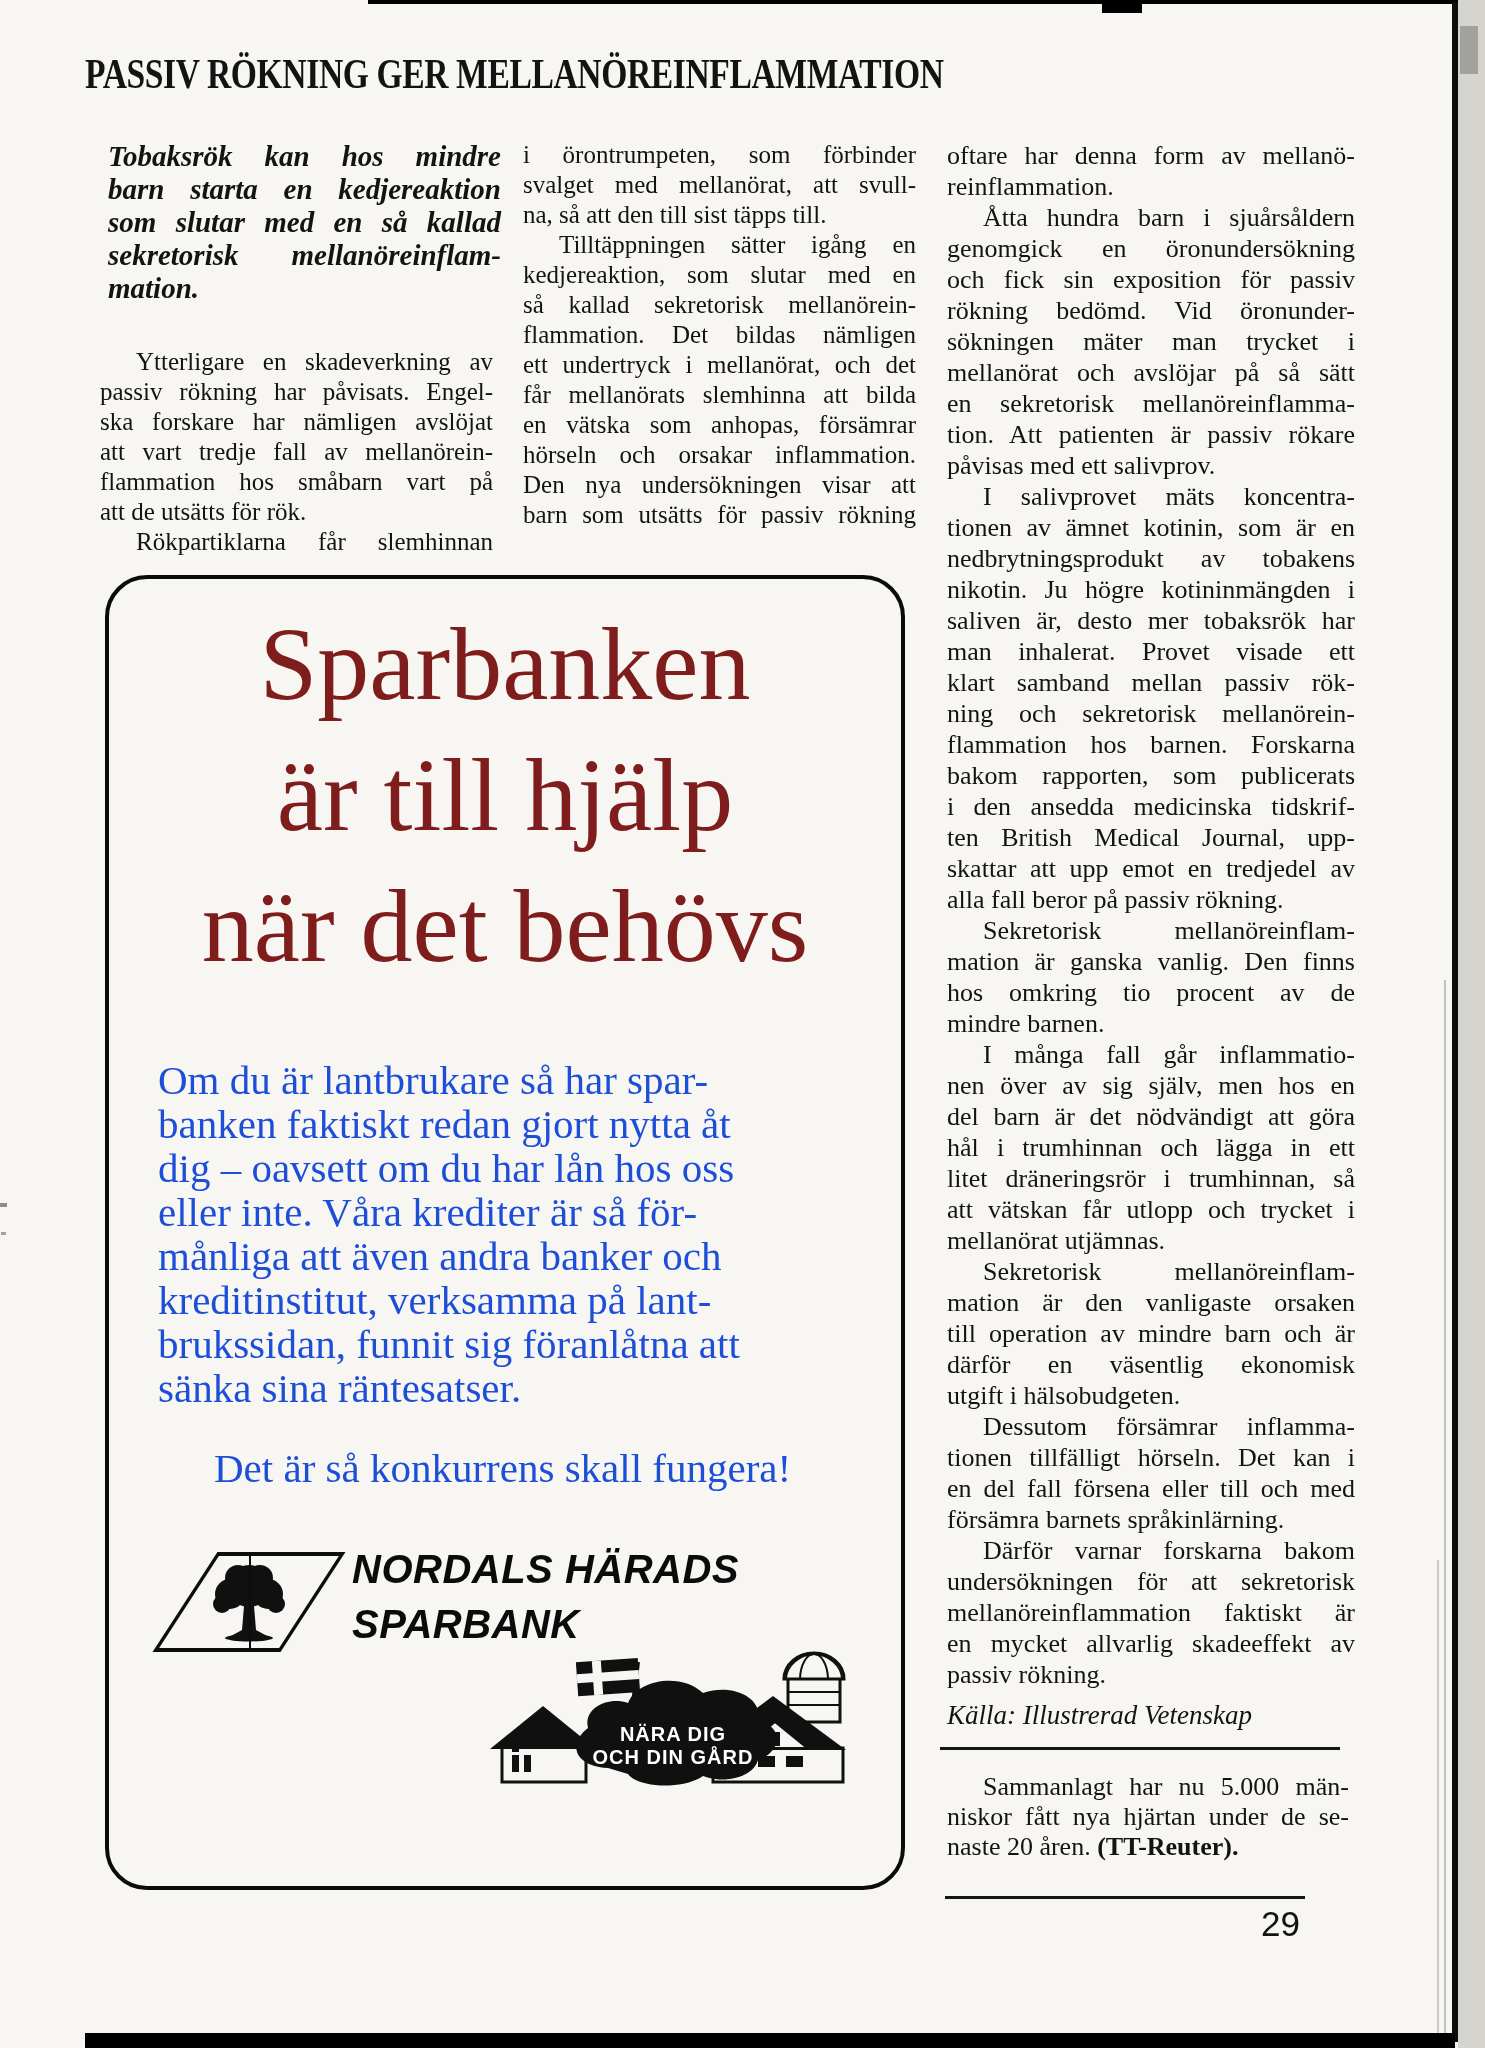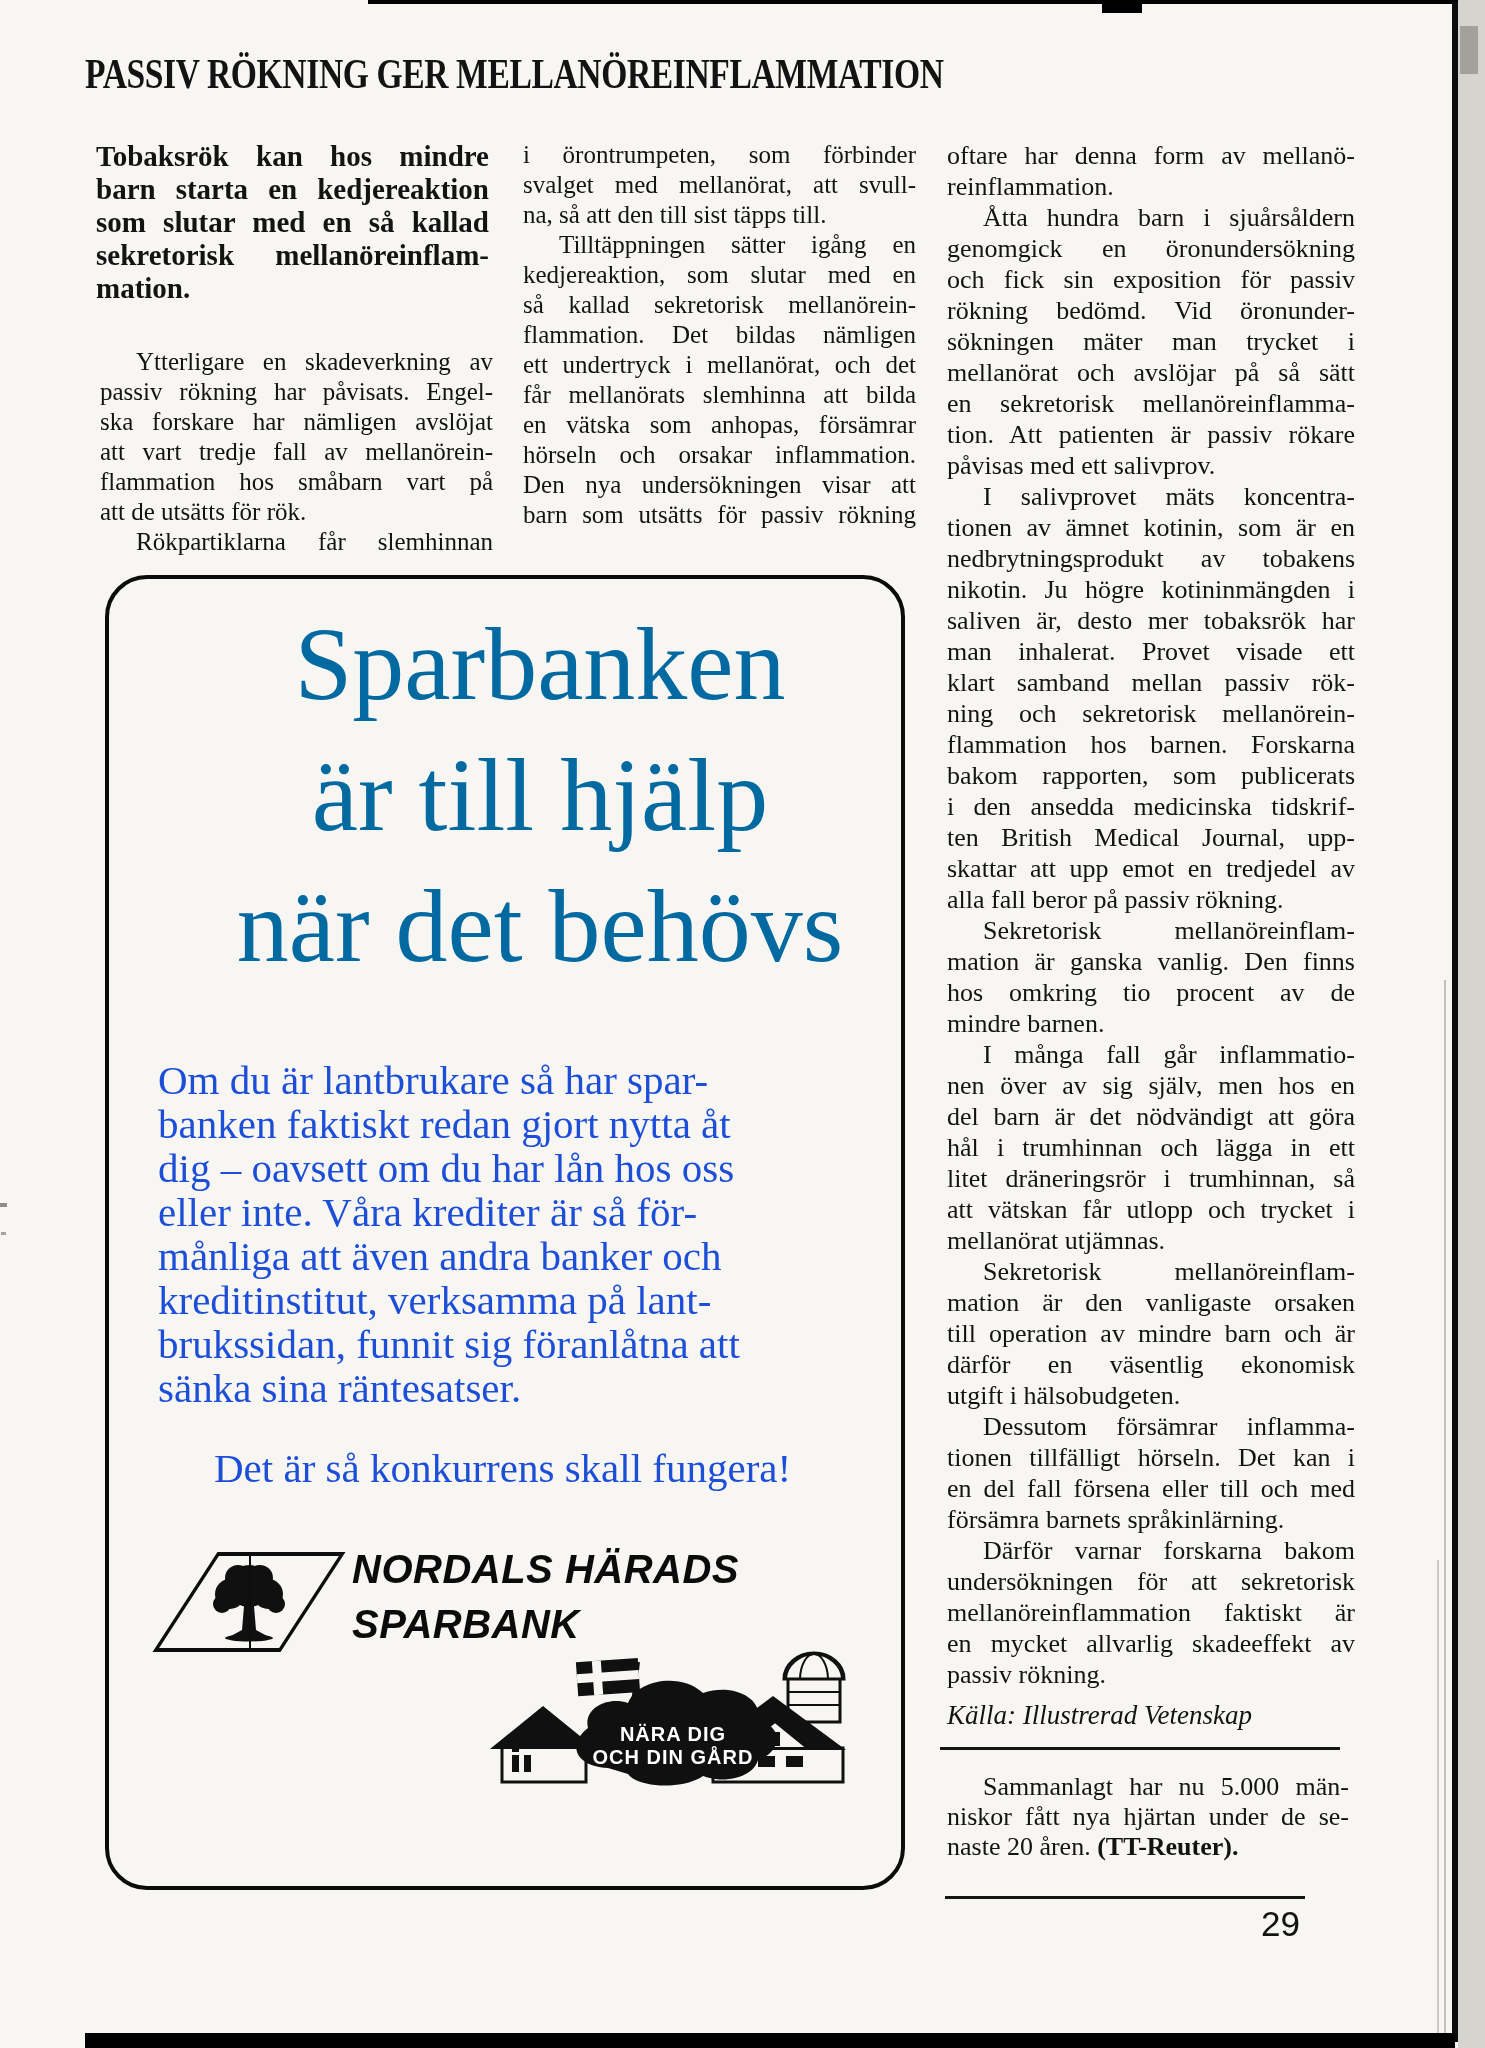--- a/index.html
+++ b/index.html
@@ -21,21 +21,21 @@
   .headline-inner{display:inline-block;transform:scaleX(0.80);transform-origin:left center;}
   .lead{font-size:29px;font-weight:bold;line-height:33px;}
   .bodycol{font-size:25px;line-height:30px;}
   .bodycol3{font-size:26px;line-height:31px;}
   .source{font-style:italic;font-size:27px;}
   .rule{background:#151515;}
   .brief{font-size:26px;line-height:30px;}
   .pageno{font-family:"Liberation Sans", sans-serif;font-size:35px;text-align:right;}
   
   .adbox{border:4px solid #0b0b0b;border-radius:42px;background:transparent;}
-  .adheadline{font-size:104px;line-height:131px;color:#0369a1;padding-left:35px;}
+  .adheadline{font-size:104px;line-height:131px;color:#7f1d1d;}
   .adbody{font-size:41px;line-height:44px;color:#1d4ed8;}
   .adbody .tl-in{text-indent:56px;margin-top:36px;}
   .banklogo{border:4px solid #0d0d0d;transform:skewX(-33deg);}
   .banklogo-inner{position:absolute;left:0;top:0;right:0;bottom:0;transform:skewX(33deg);}
   .banklogo-divider{position:absolute;left:50%;top:-3px;bottom:-3px;width:2px;background:#0d0d0d;}
   .bankname{font-family:"Liberation Sans", sans-serif;font-weight:bold;font-style:italic;
             font-size:40px;line-height:55px;letter-spacing:0.5px;color:#0b0b0b;white-space:nowrap;}
   
   .art{background:#000;}
 </style>
@@ -50,21 +50,21 @@
 <div class="abs" style="left:1444px;top:980px;width:2px;height:1056px;background:#c2c0bb;"></div>
 <div class="abs" style="left:1437px;top:1560px;width:2px;height:476px;background:#ccc9c4;"></div>
 <div class="abs art" style="left:85px;top:2033px;width:1370px;height:15px;"></div>
 <div class="abs" style="left:0;top:1203px;width:7px;height:4px;background:#8f8d89;"></div>
 <div class="abs" style="left:1px;top:1232px;width:5px;height:3px;background:#a5a3a0;"></div>
 
 <div class="abs headline" style="left:85px;top:50px;">
   <span class="headline-inner">PASSIV RÖKNING GER MELLANÖREINFLAMMATION</span>
 </div>
 
-<div class="abs just lead" style="left:96px;top:140px;width:393px;">
+<div class="abs just lead" style="left:108px;top:140px;width:393px;font-style:italic;">
     <div class="tl">Tobaksrök kan hos mindre</div>
     <div class="tl">barn starta en kedjereaktion</div>
     <div class="tl">som slutar med en så kallad</div>
     <div class="tl">sekretorisk mellanöreinflam-</div>
     <div class="tl tl-end">mation.</div>
   </div>
 <div class="abs just bodycol" style="left:100px;top:347px;width:393px;">
     <div class="tl tl-in">Ytterligare en skadeverkning av</div>
     <div class="tl">passiv rökning har påvisats. Engel-</div>
     <div class="tl">ska forskare har nämligen avslöjat</div>

